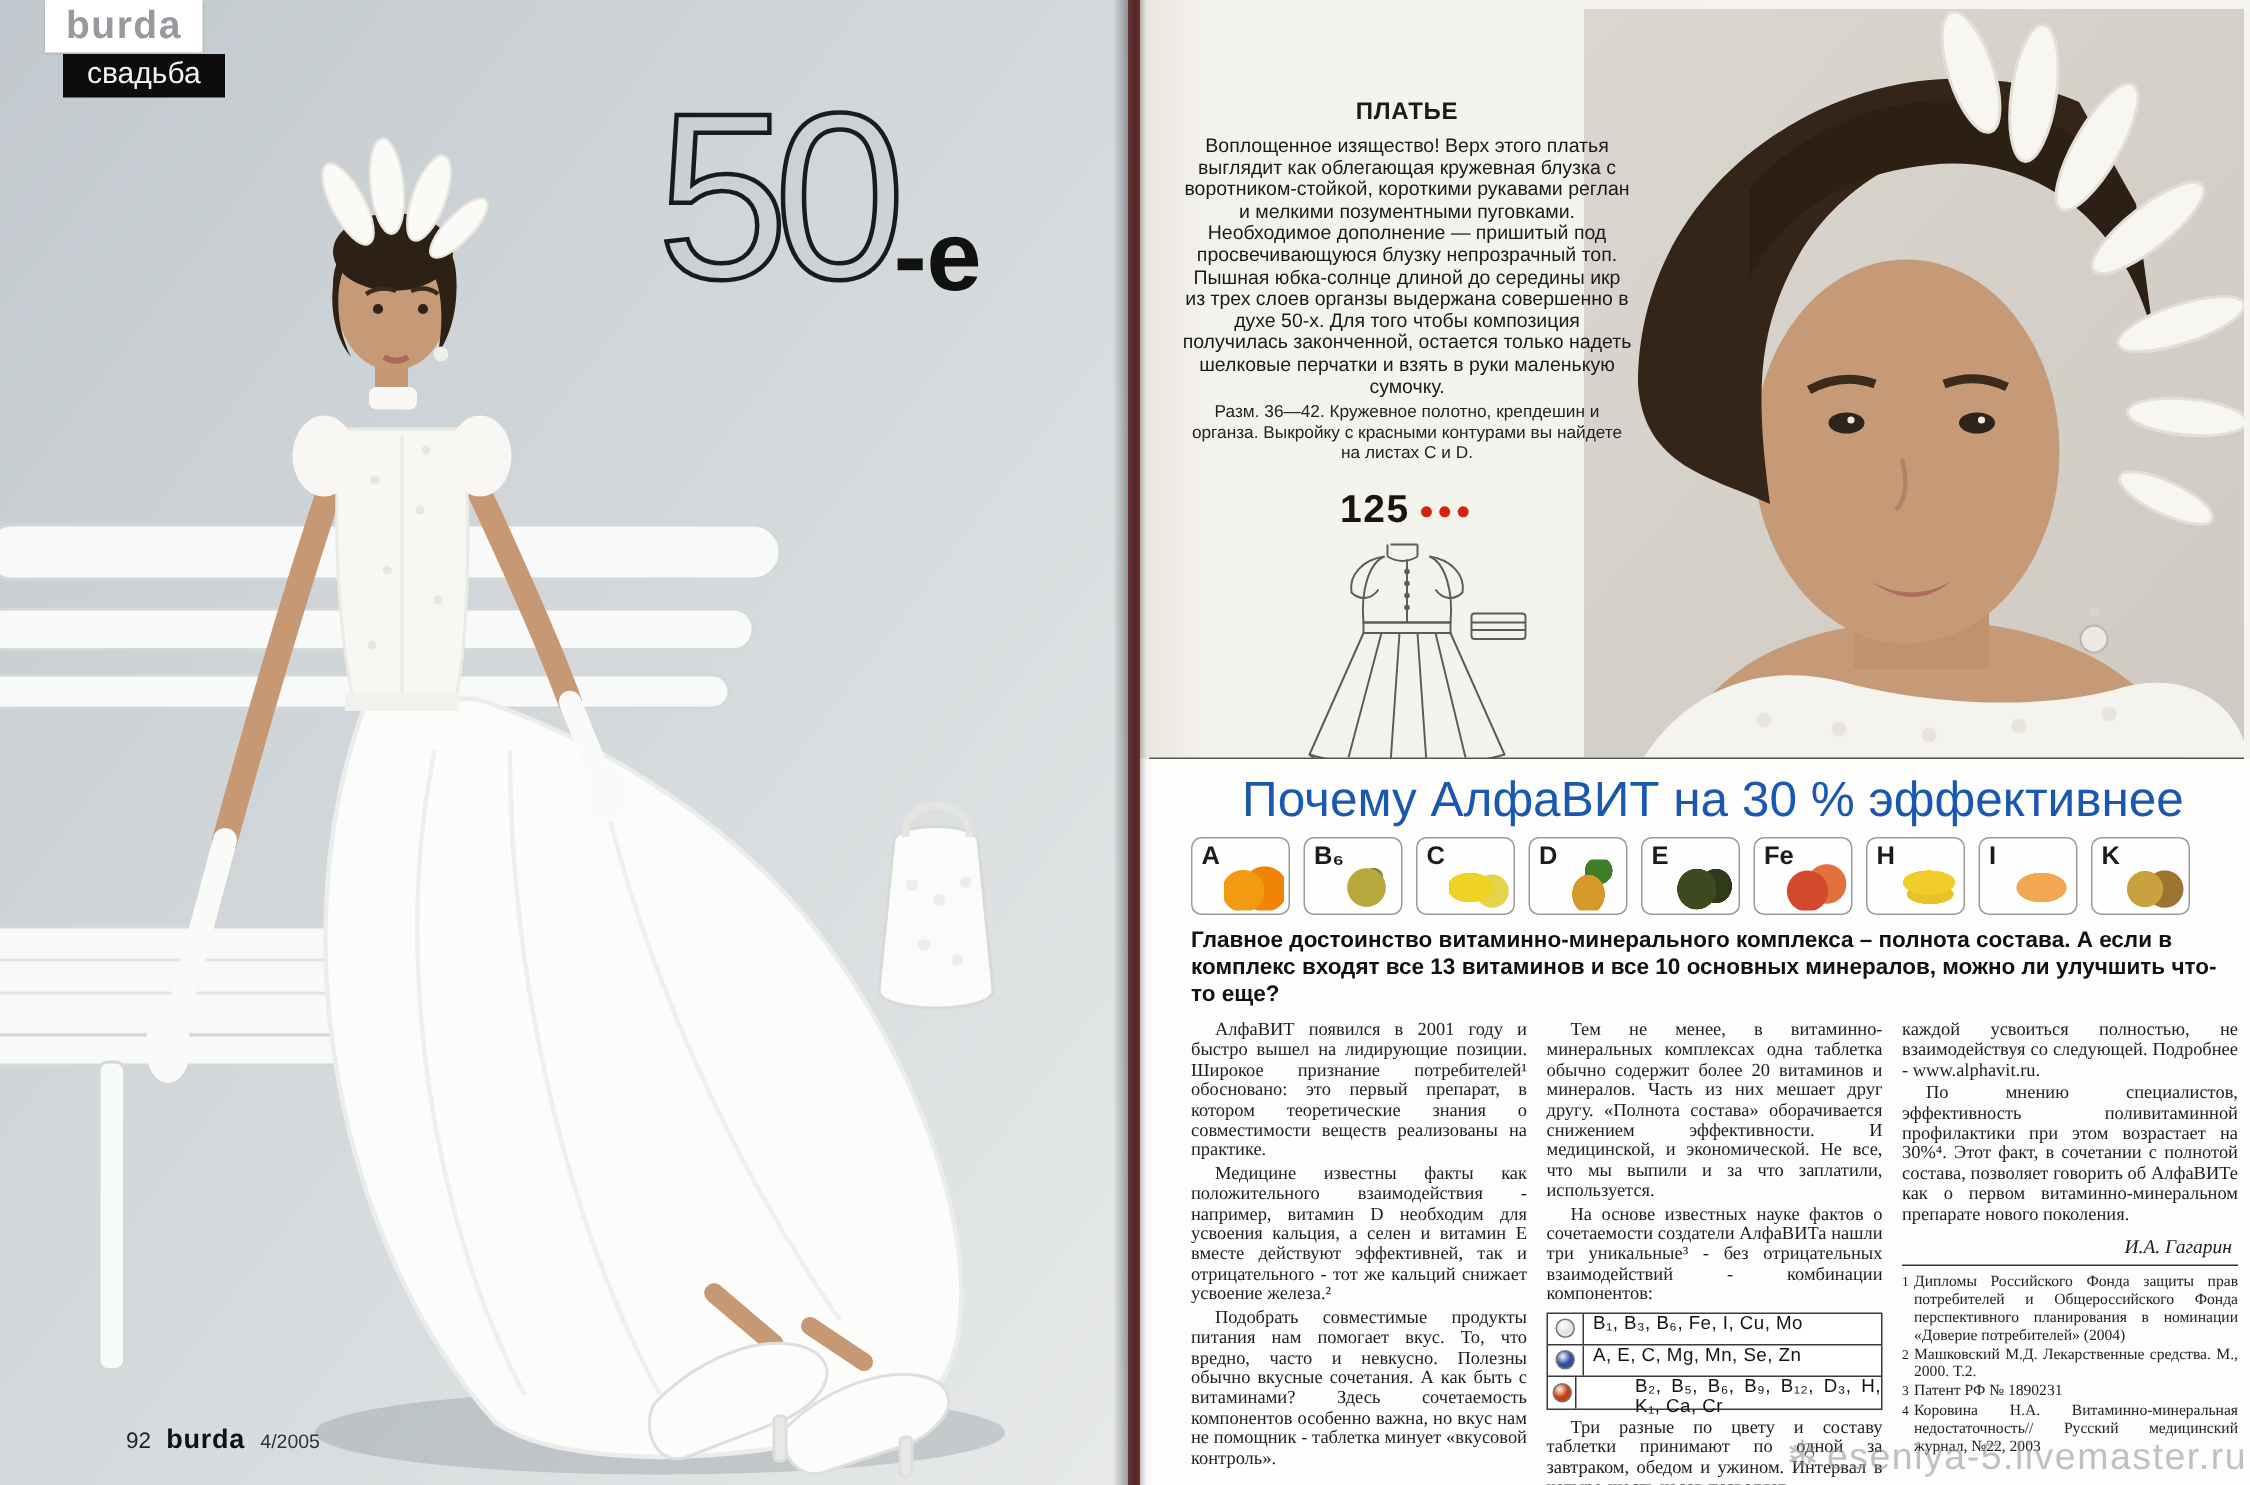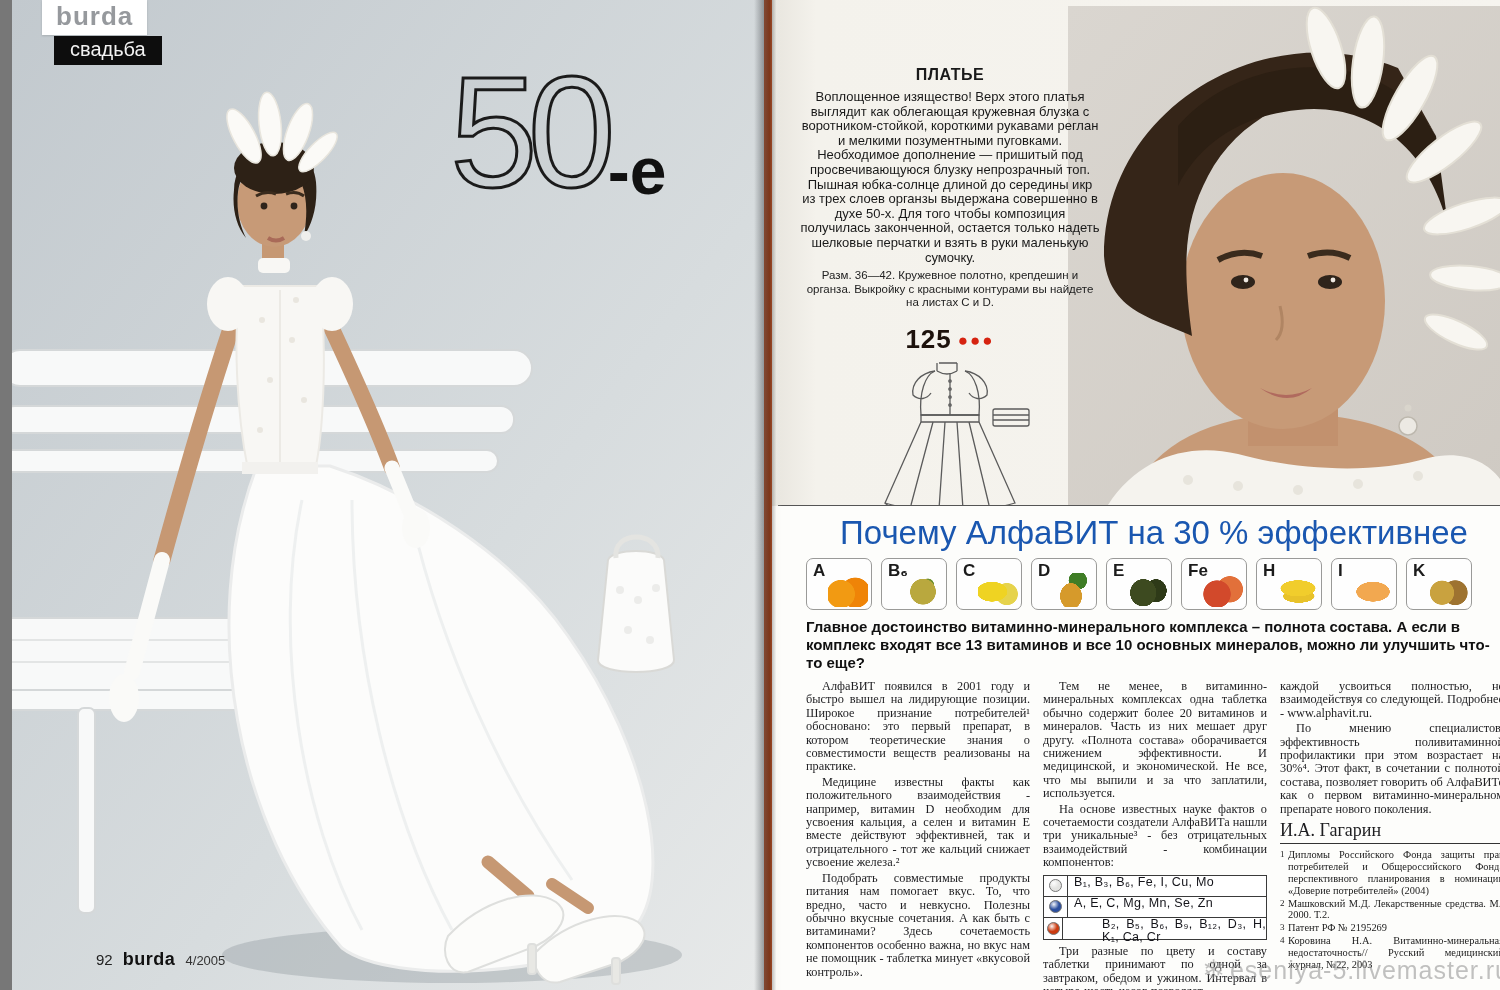--- a/index.html
+++ b/index.html
@@ -1,17 +1,17 @@
 <!DOCTYPE html>
 <html><head>
 <meta charset="utf-8">
 <style>
   * { margin:0; padding:0; box-sizing:border-box; }
   html,body { width:1500px; height:990px; overflow:hidden; font-family:"Liberation Sans", sans-serif; background:#777; }
-  .spread { position:relative; width:1392px; height:990px; background:#c2410c;margin-left:12px; }
+  .spread { position:relative; width:1392px; height:990px; background:#7f1d1d; }
 
   
   .left-page { position:absolute; left:0; top:0; width:752px; height:990px;
     background:linear-gradient(115deg,#bfc6cb 0%,#ccd2d5 35%,#dde1e2 70%,#e6e8e8 100%); overflow:hidden; }
   .logo-block { position:absolute; left:30px; top:0; z-index:5; }
   .logo-burda { background:#fff; color:#96999d; font-weight:bold; font-size:26px; letter-spacing:1px;
     padding:1px 14px 3px 14px; display:inline-block; box-shadow:0 1px 2px rgba(0,0,0,.15); }
   .logo-section { background:#0d0d0d; color:#f2f2f2; font-size:20px; padding:2px 16px 4px 16px;
     display:inline-block; margin-left:12px; margin-top:1px; }
   .decade { position:absolute; left:438px; top:52px; z-index:4; white-space:nowrap; }
@@ -62,21 +62,21 @@
     text-align:justify; color:#1d1d20; }
   .ad-col p { margin-bottom:2px; }
   .ad-col p.ind { text-indent:16px; }
   .combo-table { border:1.5px solid #3a3a3a; margin:5px 0 5px 0; background:#fff; }
   .combo-row { display:flex; align-items:flex-start; border-bottom:1px solid #3a3a3a; height:21px; }
   .combo-row:last-child { border-bottom:none;gap:33px; }
   .combo-ball-cell { width:24px; display:flex; justify-content:center; border-right:1px solid #3a3a3a; align-self:stretch; align-items:center; }
   .combo-ball { width:13px; height:13px; border-radius:50%; border:1px solid #777;
     background-image:radial-gradient(circle at 35% 30%, rgba(255,255,255,.95), rgba(255,255,255,0) 50%); }
   .combo-label { font-family:"Liberation Sans", sans-serif; font-size:12.5px; padding-left:6px; letter-spacing:.3px; color:#14141a; }
-  .signature { font-family:"Liberation Serif", serif; margin:8px 4px 6px 0; font-size:18px; }
+  .signature { text-align:right; font-family:"Liberation Serif", serif; margin:8px 4px 6px 0; font-size:13px;font-style:italic; }
   .fn-divider { border-top:1.3px solid #333; margin:2px 0 5px 0; }
   .footnotes { font-size:10.4px; line-height:11.8px; text-align:justify; color:#222; }
   .footnote { position:relative; padding-left:8px; margin-bottom:1px; }
   .footnote .mk { position:absolute; left:0; top:0; font-size:9px; }
   .watermark { position:absolute; right:2px; bottom:4px; font-size:25px; color:#8f8f8f; opacity:.55;
     letter-spacing:1px; white-space:nowrap; z-index:9; }
   .watermark .wm-icon { font-size:27px; margin-right:4px; }
 </style>
 </head>
 <body>
@@ -359,21 +359,21 @@
           <div class="fn-divider"></div>
           <div class="footnotes">
             <div class="footnote">
               <span class="mk">1</span>
               <span>Дипломы Российского Фонда защиты прав потребителей и Общероссийского Фонда перспективного планирования в номинации «Доверие потребителей» (2004)</span></div>
             <div class="footnote">
               <span class="mk">2</span>
               <span>Машковский М.Д.  Лекарственные средства. М., 2000. Т.2.</span></div>
             <div class="footnote">
               <span class="mk">3</span>
-              <span>Патент РФ № 2195269</span></div>
+              <span>Патент РФ № 1890231</span></div>
             <div class="footnote">
               <span class="mk">4</span>
               <span>Коровина Н.А.  Витаминно-минеральная недостаточность//  Русский медицинский журнал, №22, 2003</span></div>
           </div>
         </div>
       </div>
     </div>
 
     <div class="watermark">
       <span class="wm-icon">❄</span><span>eseniya-5.livemaster.ru</span>

